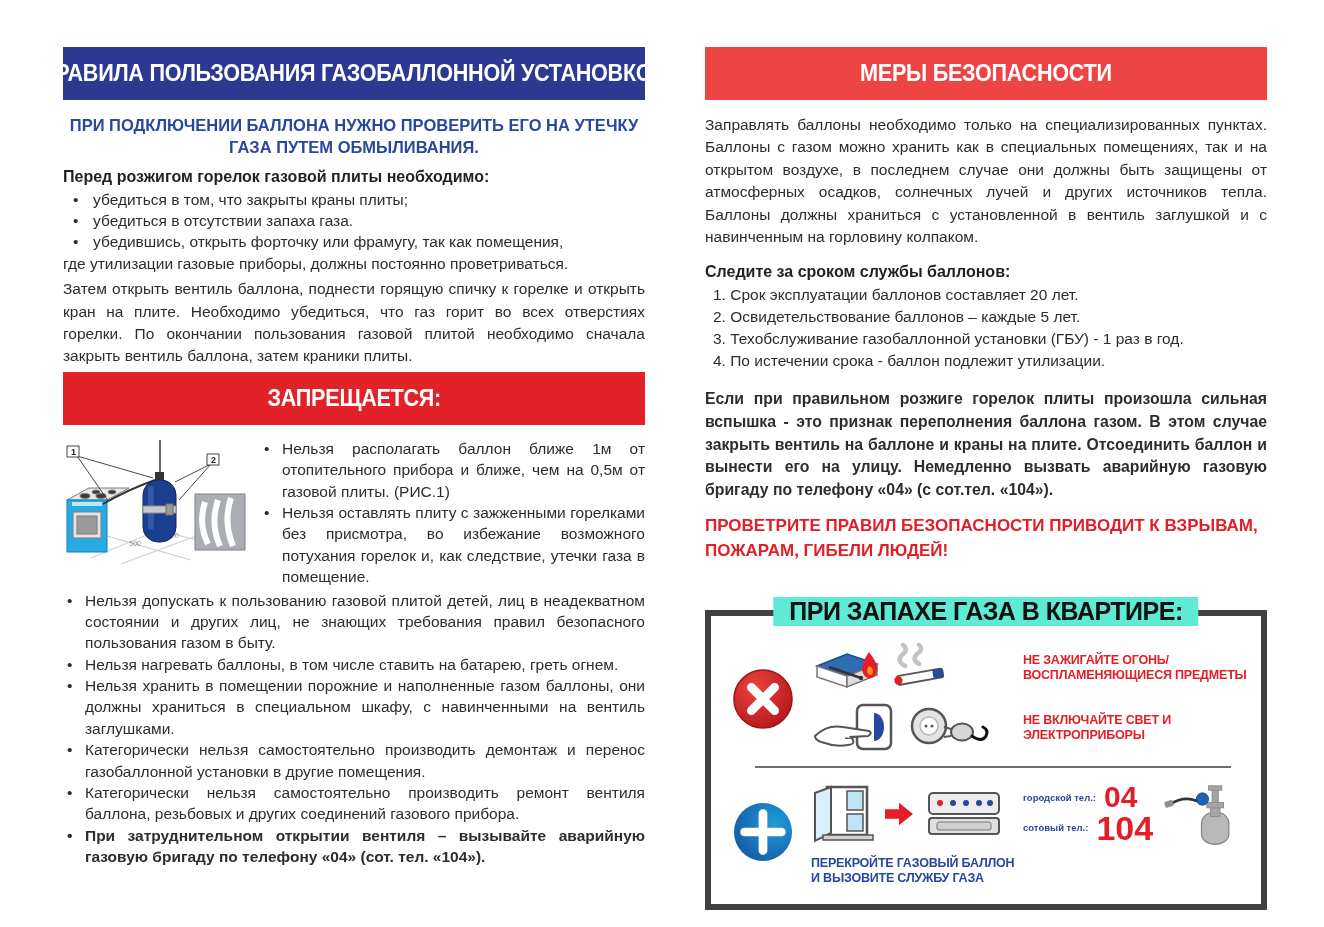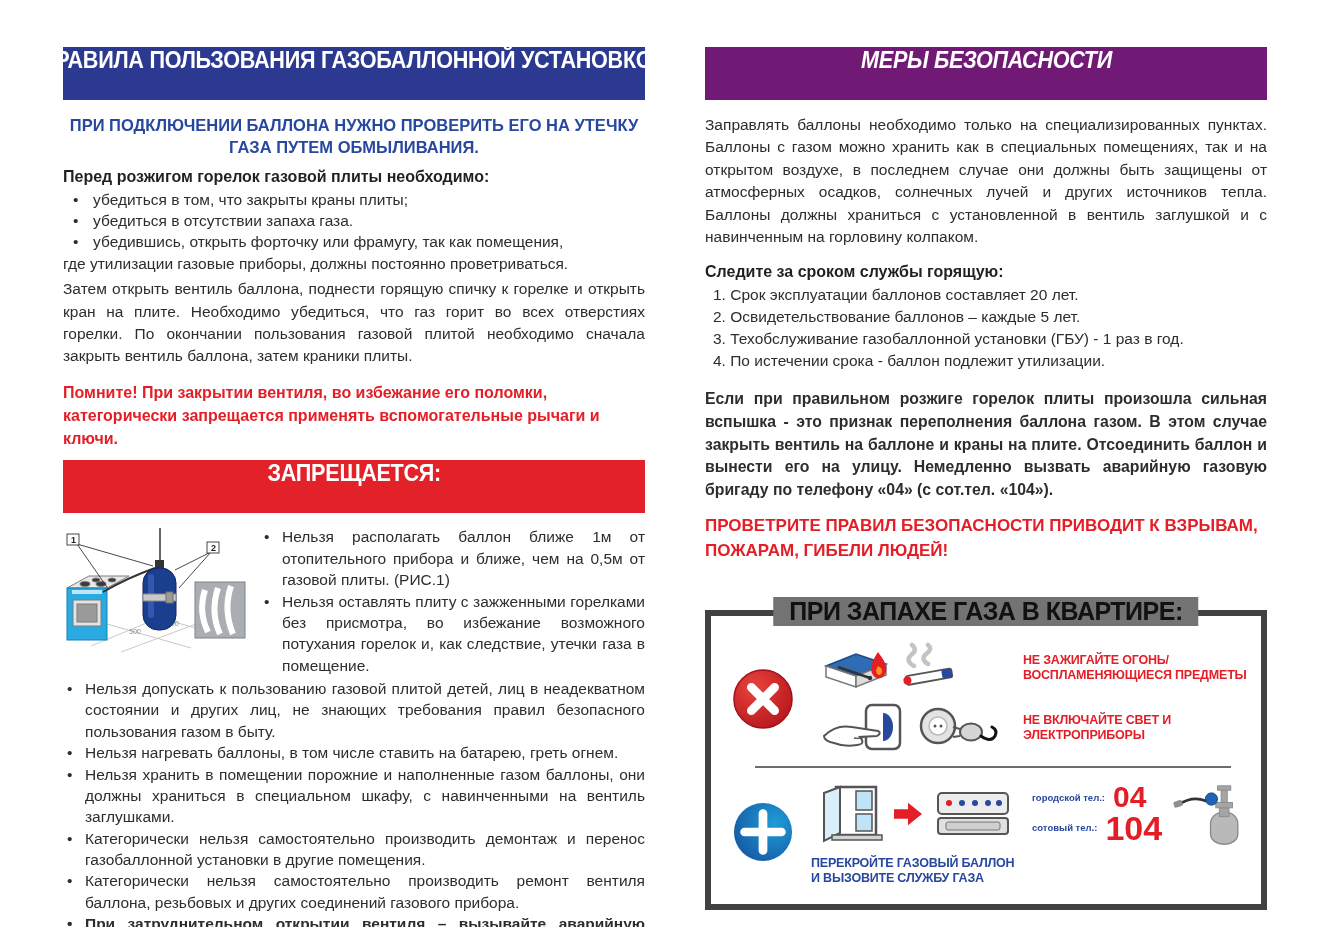--- a/index.html
+++ b/index.html
@@ -6,25 +6,25 @@
   body{
     width:1324px;height:927px;position:relative;overflow:hidden;
     background:#ffffff;color:#2d2d2f;
     font-family:"Liberation Sans","DejaVu Sans",sans-serif;
     -webkit-font-smoothing:antialiased;
   }
   .col{position:absolute;top:47px;}
   #left-col{left:63px;width:582px;}
   #right-col{left:705px;width:562px;}
 
-  .banner{height:53px;display:flex;justify-content:center;
+  .banner{height:53px;display:flex;align-items:center;justify-content:center;
     color:#fff;font-weight:700;font-size:23px;letter-spacing:-.3px;}
   .banner>span{transform:scaleX(.94);white-space:nowrap;}
   .banner.dark{background:#2b3990;}
-  .banner.light{background:#701a75;font-style:italic;}
+  .banner.light{background:#ef4444;}
   .banner.red{background:#e32128;}
 
   .lead-heading{margin:15px 2px 9px;text-align:center;font-weight:700;
     font-size:16.5px;line-height:1.32;color:#27489e;}
   .b-heading{font-weight:700;font-size:16px;color:#231f20;margin:2px 0 3px;}
 
   ul.dots{margin:0;padding:0;list-style:none;}
   ul.dots li{position:relative;padding-left:30px;font-size:15.5px;line-height:1.38;color:#2d2d2f;}
   ul.dots li::before{content:"\2022";position:absolute;left:10px;}
   ul.dots.tight li{padding-left:22px;text-align:justify;}
@@ -46,26 +46,26 @@
   #forbidden-list{margin-top:2px;}
 
   ol.nums{margin:0;padding:0;list-style:none;}
   ol.nums li{font-size:15.5px;line-height:1.42;padding-left:8px;}
   #service-heading{margin-top:14px;}
   #flash-paragraph{margin-top:16px;}
 
   .gas-box{position:relative;border:6px solid #414042;margin-top:46px;
     height:300px;box-sizing:border-box;padding:26px 12px 10px 10px;}
   .gas-box-title{position:absolute;top:-19px;left:50%;transform:translateX(-50%);
-    background:#737373;padding:0 16px;font-size:25px;font-weight:700;
+    background:#5eead4;padding:0 16px;font-size:25px;font-weight:700;
     letter-spacing:-.5px;white-space:nowrap;color:#111;}
   .gas-grid{display:grid;grid-template-columns:84px 206px 1fr;
     column-gap:6px;row-gap:6px;align-items:center;}
   .sign-cell{grid-row:span 2;justify-self:center;align-self:center;}
-  .icon-pair{display:flex;align-items:center;gap:8px;justify-content:flex-start;margin-left:9px;}
+  .icon-pair{display:flex;align-items:center;gap:8px;justify-content:flex-start;}
   .dont-text{color:#e31e26;font-weight:700;font-size:12.5px;letter-spacing:-.2px;line-height:1.2;}
   .do-text{color:#27489e;font-weight:700;font-size:12.5px;letter-spacing:-.2px;line-height:1.2;}
   .divider{grid-column:2/4;border-top:2px solid #6d6d6d;margin:4px 18px 4px -56px;}
   .phones{display:flex;flex-direction:column;gap:0;}
   .phone-row{display:flex;align-items:center;gap:8px;}
   .phone-label{color:#27489e;font-weight:700;font-size:9.5px;white-space:nowrap;}
   .phone-number{color:#e31e26;font-weight:700;line-height:.95;}
   .phone-number.city{font-size:30px;}
   .phone-number.cell{font-size:34px;}
   svg{display:block;}
@@ -83,21 +83,20 @@
   <div class="b-heading">Перед розжигом горелок газовой плиты необходимо:</div>
   <ul class="dots">
     <li>убедиться в том, что закрыты краны плиты;</li>
     <li>убедиться в отсутствии запаха газа.</li>
     <li>убедившись, открыть форточку или фрамугу, так как помещения,</li>
   </ul>
   <div class="tail">где утилизации газовые приборы, должны постоянно проветриваться.</div>
 
   <div class="para">Затем открыть вентиль баллона, поднести горящую спичку к горелке и открыть кран на плите. Необходимо убедиться, что газ горит во всех отверстиях горелки. По окончании пользования газовой плитой необходимо сначала закрыть вентиль баллона, затем краники плиты.</div>
 
-  <div class="red-warning">Помните! При закрытии вентиля, во избежание его поломки, категорически запрещается применять вспомогательные рычаги и ключи.</div>
 
   <div class="banner red">
     <span>ЗАПРЕЩАЕТСЯ:</span>
   </div>
 
   <div class="figure-row">
     <div class="fig">
       <svg width="185" height="128" viewBox="0 0 185 128">
 
         <g stroke="#c9c9c9" stroke-width="1">
@@ -168,21 +167,21 @@
   </ul>
 </div>
 
 <div class="col" id="right-col">
   <div class="banner light">
     <span>МЕРЫ БЕЗОПАСНОСТИ</span>
   </div>
 
   <div class="para" style="margin-top:14px">Заправлять баллоны необходимо только на специализированных пунктах. Баллоны с газом можно хранить как в специальных помещениях, так и на открытом воздухе, в последнем случае они должны быть защищены от атмосферных осадков, солнечных лучей и других источников тепла. Баллоны должны храниться с установленной в вентиль заглушкой и с навинченным на горловину колпаком.</div>
 
-  <div class="b-heading" id="service-heading">Следите за сроком службы горящую:</div>
+  <div class="b-heading" id="service-heading">Следите за сроком службы баллонов:</div>
   <ol class="nums">
     <li>1.  Срок эксплуатации баллонов составляет 20 лет.</li>
     <li>2.  Освидетельствование баллонов – каждые 5 лет.</li>
     <li>3.  Техобслуживание газобаллонной установки (ГБУ) - 1 раз в год.</li>
     <li>4.  По истечении срока - баллон подлежит утилизации.</li>
   </ol>
 
   <div class="para bold" id="flash-paragraph">Если при правильном розжиге горелок плиты произошла сильная вспышка - это признак переполнения баллона газом. В этом случае закрыть вентиль на баллоне и краны на плите. Отсоединить баллон и вынести его на улицу. Немедленно вызвать аварийную газовую бригаду по телефону «04» (с сот.тел. «104»).</div>
 
   <div class="red-warning" id="violation-warning">ПРОВЕТРИТЕ ПРАВИЛ БЕЗОПАСНОСТИ ПРИВОДИТ К ВЗРЫВАМ, ПОЖАРАМ, ГИБЕЛИ ЛЮДЕЙ!</div>

